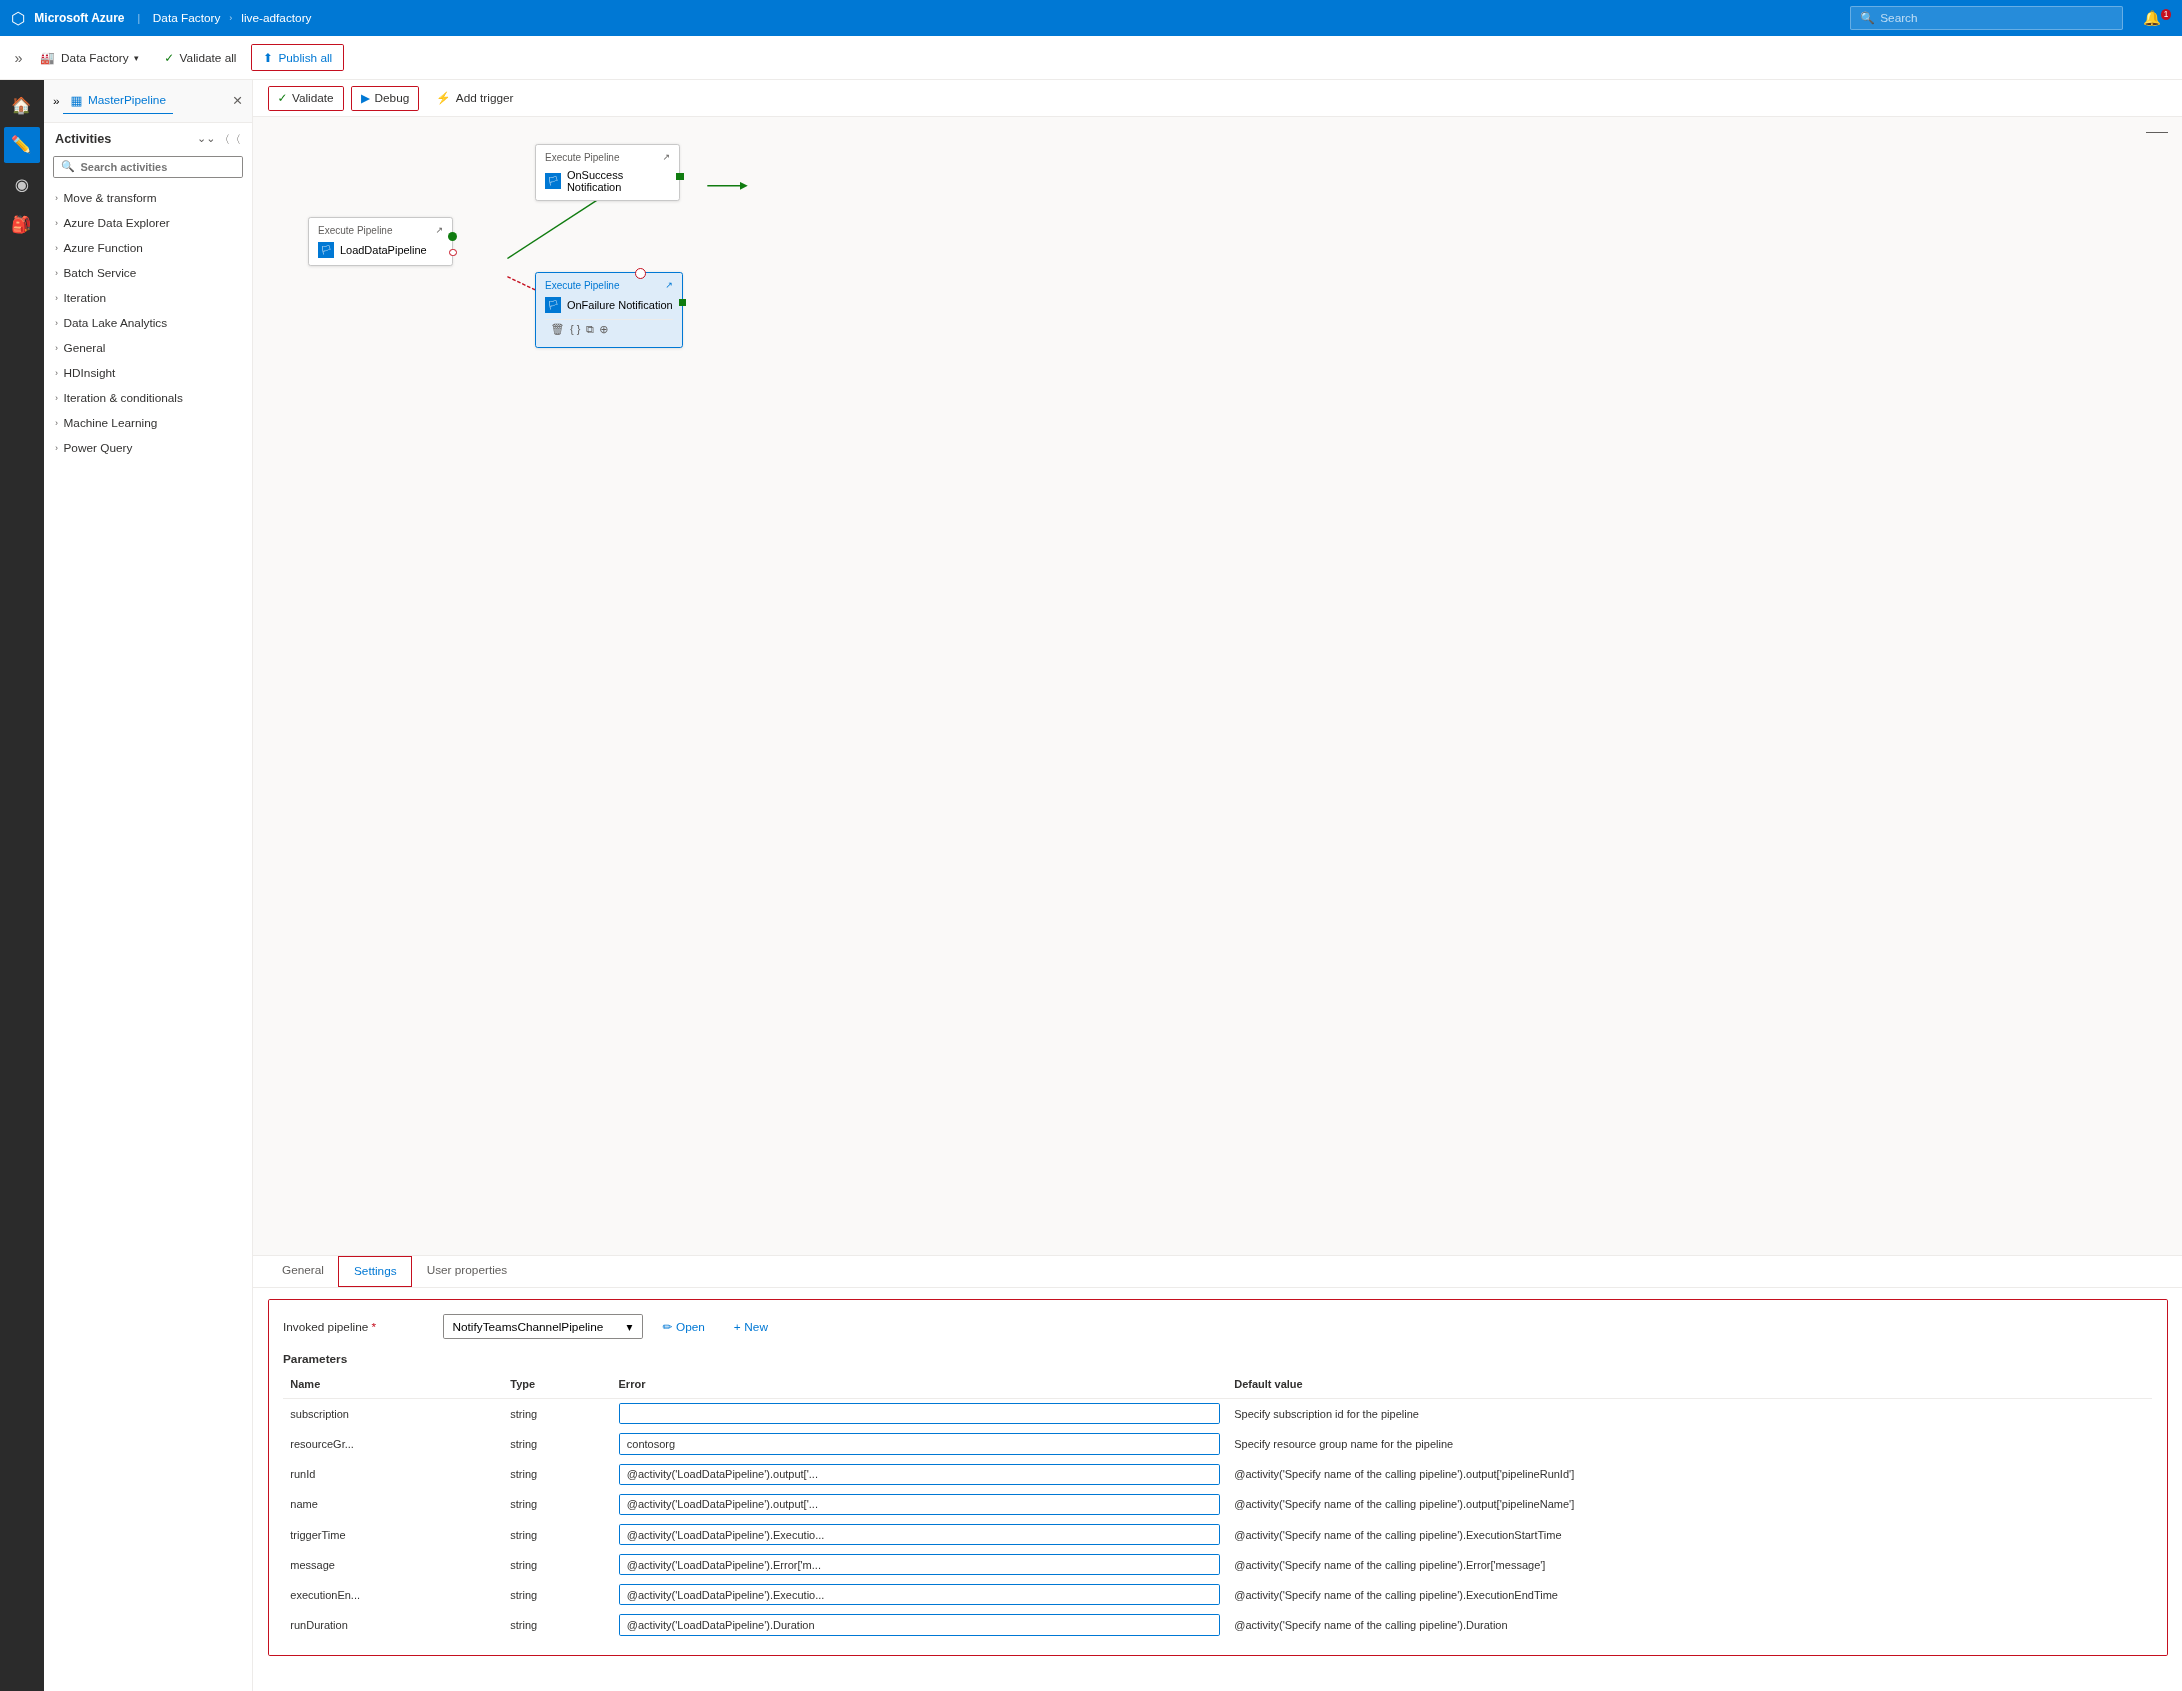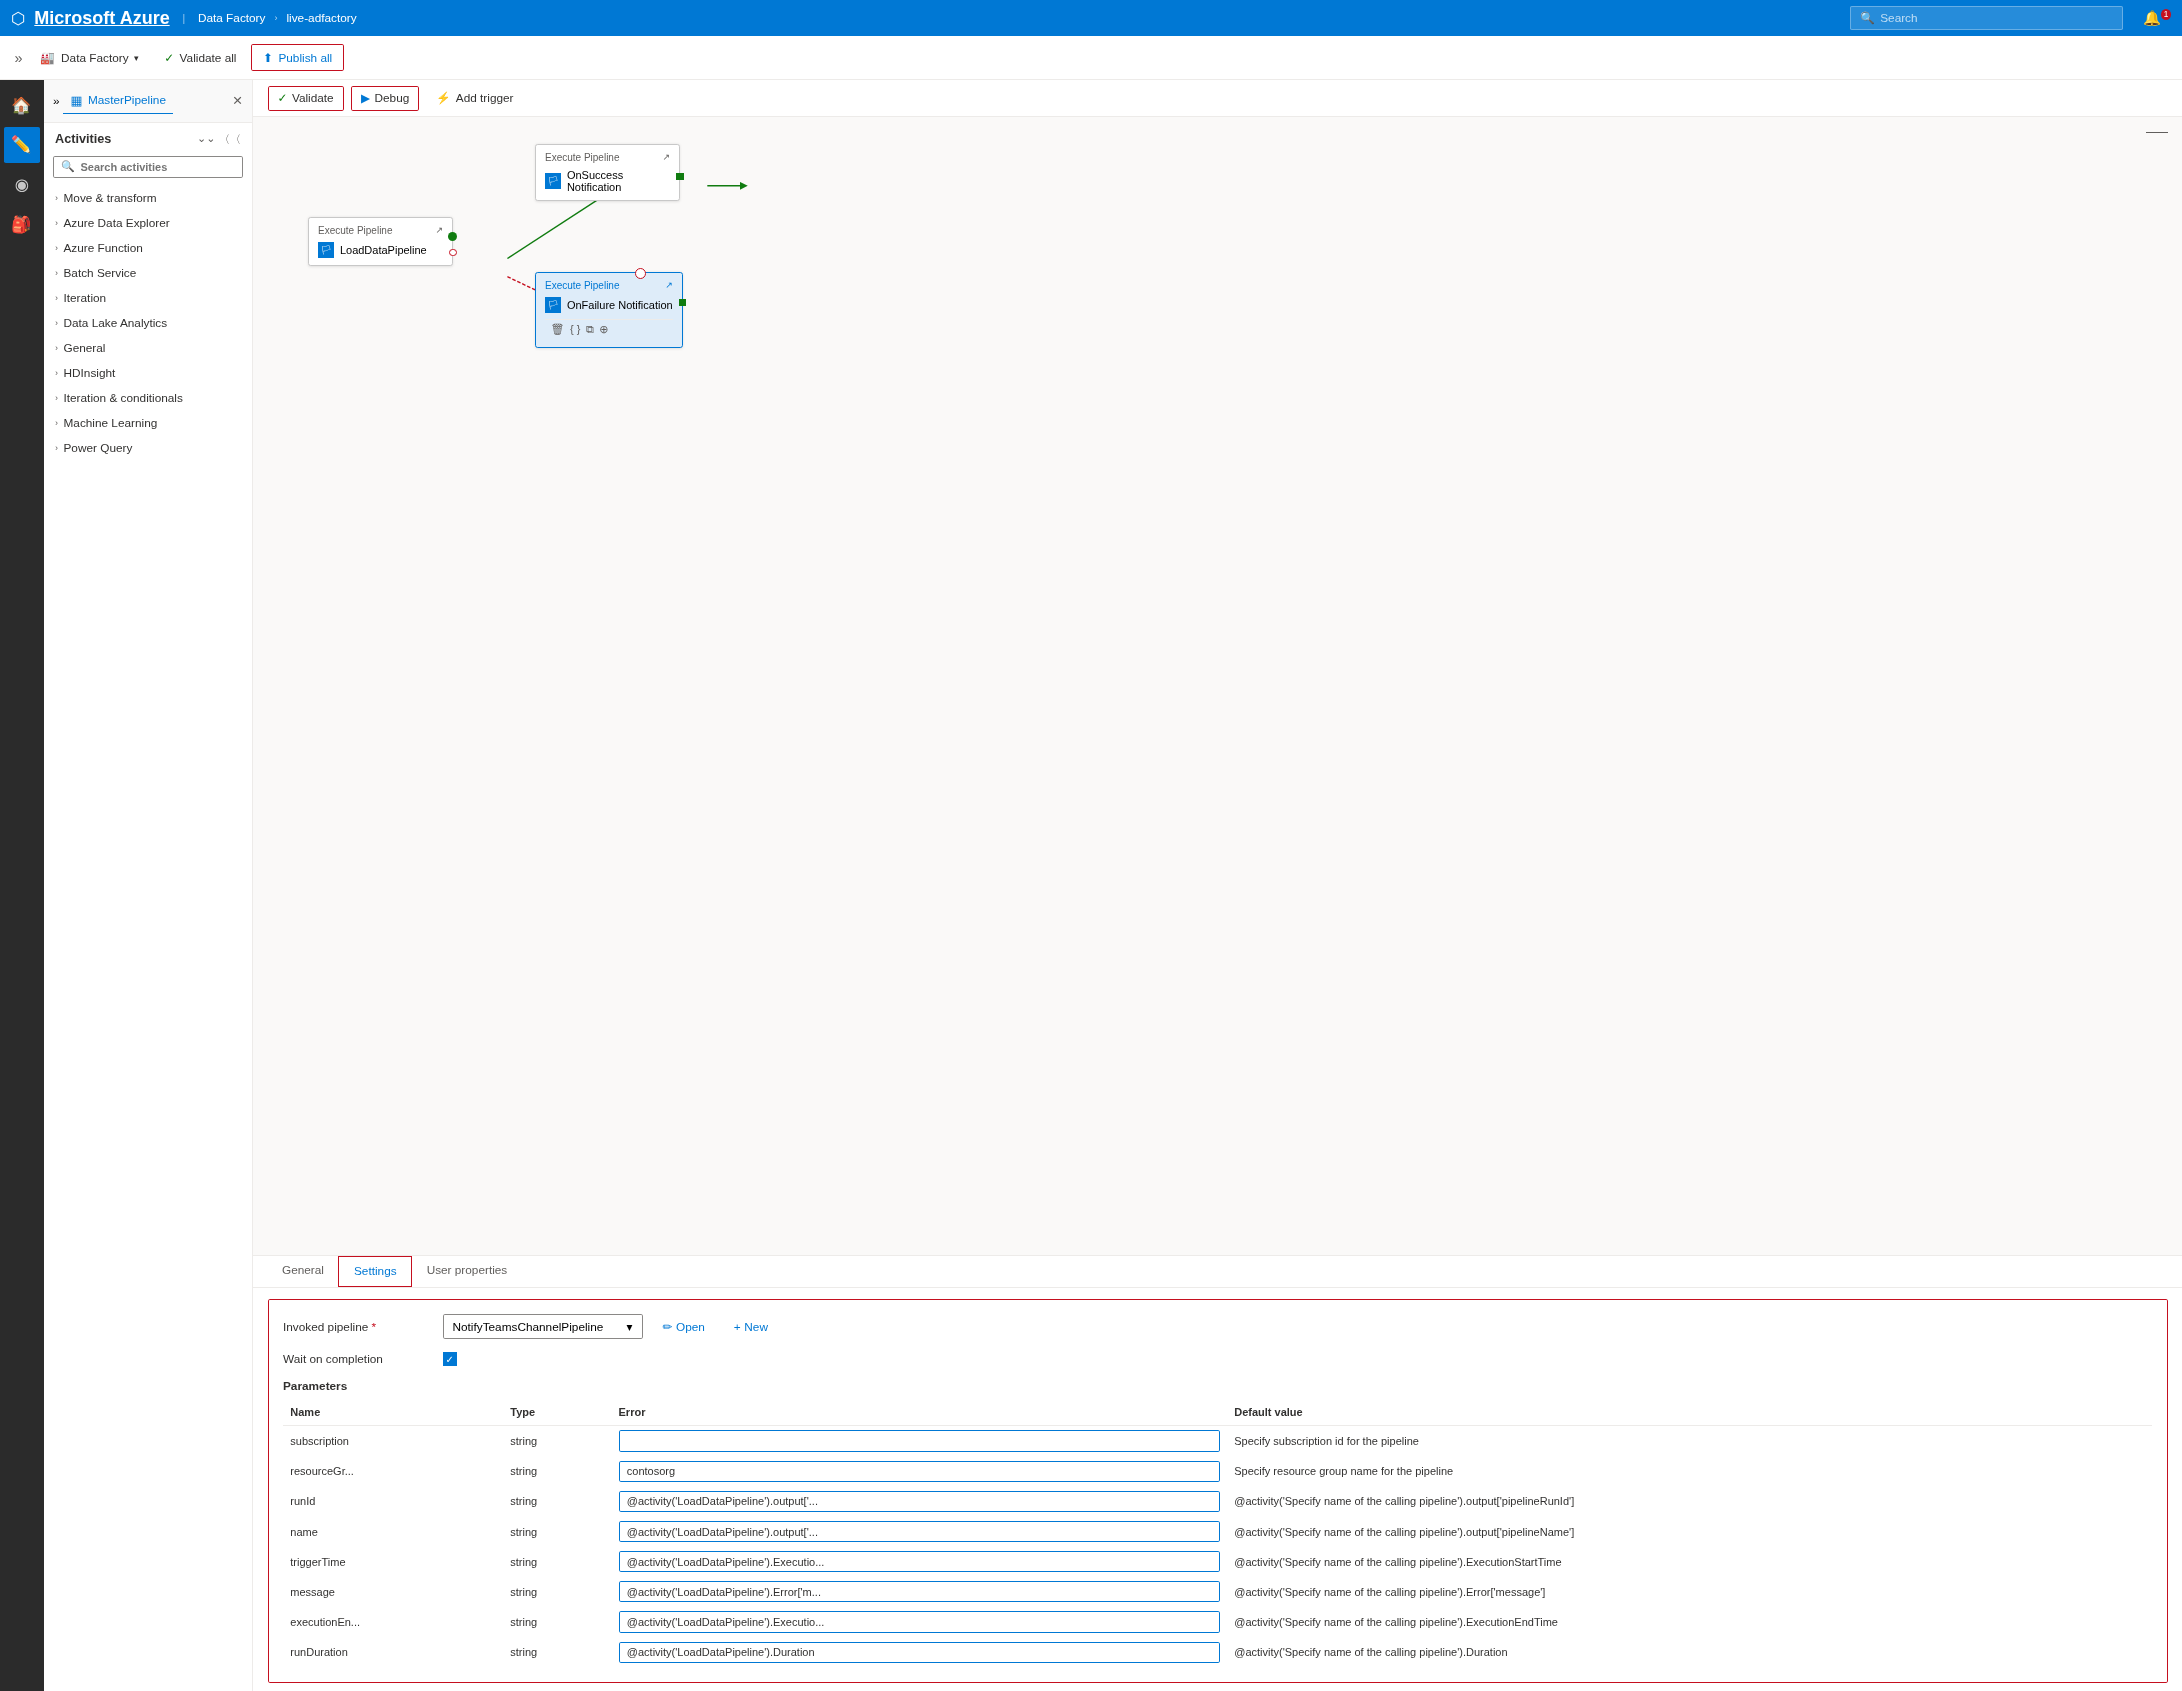--- a/index.html
+++ b/index.html
@@ -8,21 +8,21 @@
     
     .top-nav {
       background: #0078d4;
       color: white;
       height: 36px;
       display: flex;
       align-items: center;
       padding: 0 11px;
       gap: 9px;
     }
-    .top-nav .brand { font-weight: 600; font-size: 18px; text-decoration: underline; }
+    .top-nav .brand { font-weight: 600; font-size: 12px; }
     .top-nav .separator { opacity: 0.5; margin: 0 3.6px; }
     .top-nav .breadcrumb-item { font-size: 11.8px; cursor: pointer; }
     .top-nav .chevron { opacity: 0.7; font-size: 9px; }
     .top-nav .search-box {
       margin-left: auto;
       background: rgba(255,255,255,0.15);
       border: 0.9px solid rgba(255,255,255,0.3);
       border-radius: 1.8px;
       padding: 3.6px 9px;
       color: white;
@@ -631,24 +631,20 @@
                 <span>✏</span>
                 <span>Open</span>
               </button>
               <button class="new-btn">
                 <span>+</span>
                 <span>New</span>
               </button>
             </div>
           </div>
 
-          <div class="settings-row">
-            <span class="settings-label">Wait on completion</span>
-            <div class="checkbox-blue"></div>
-          </div>
 
           <div class="parameters-section">
             <div class="parameters-title">Parameters</div>
 
             <table class="params-table">
               <thead>
                 <tr>
                   <th>Name</th>
                   <th>Type</th>
                   <th style="min-width:236px;">Error</th>

